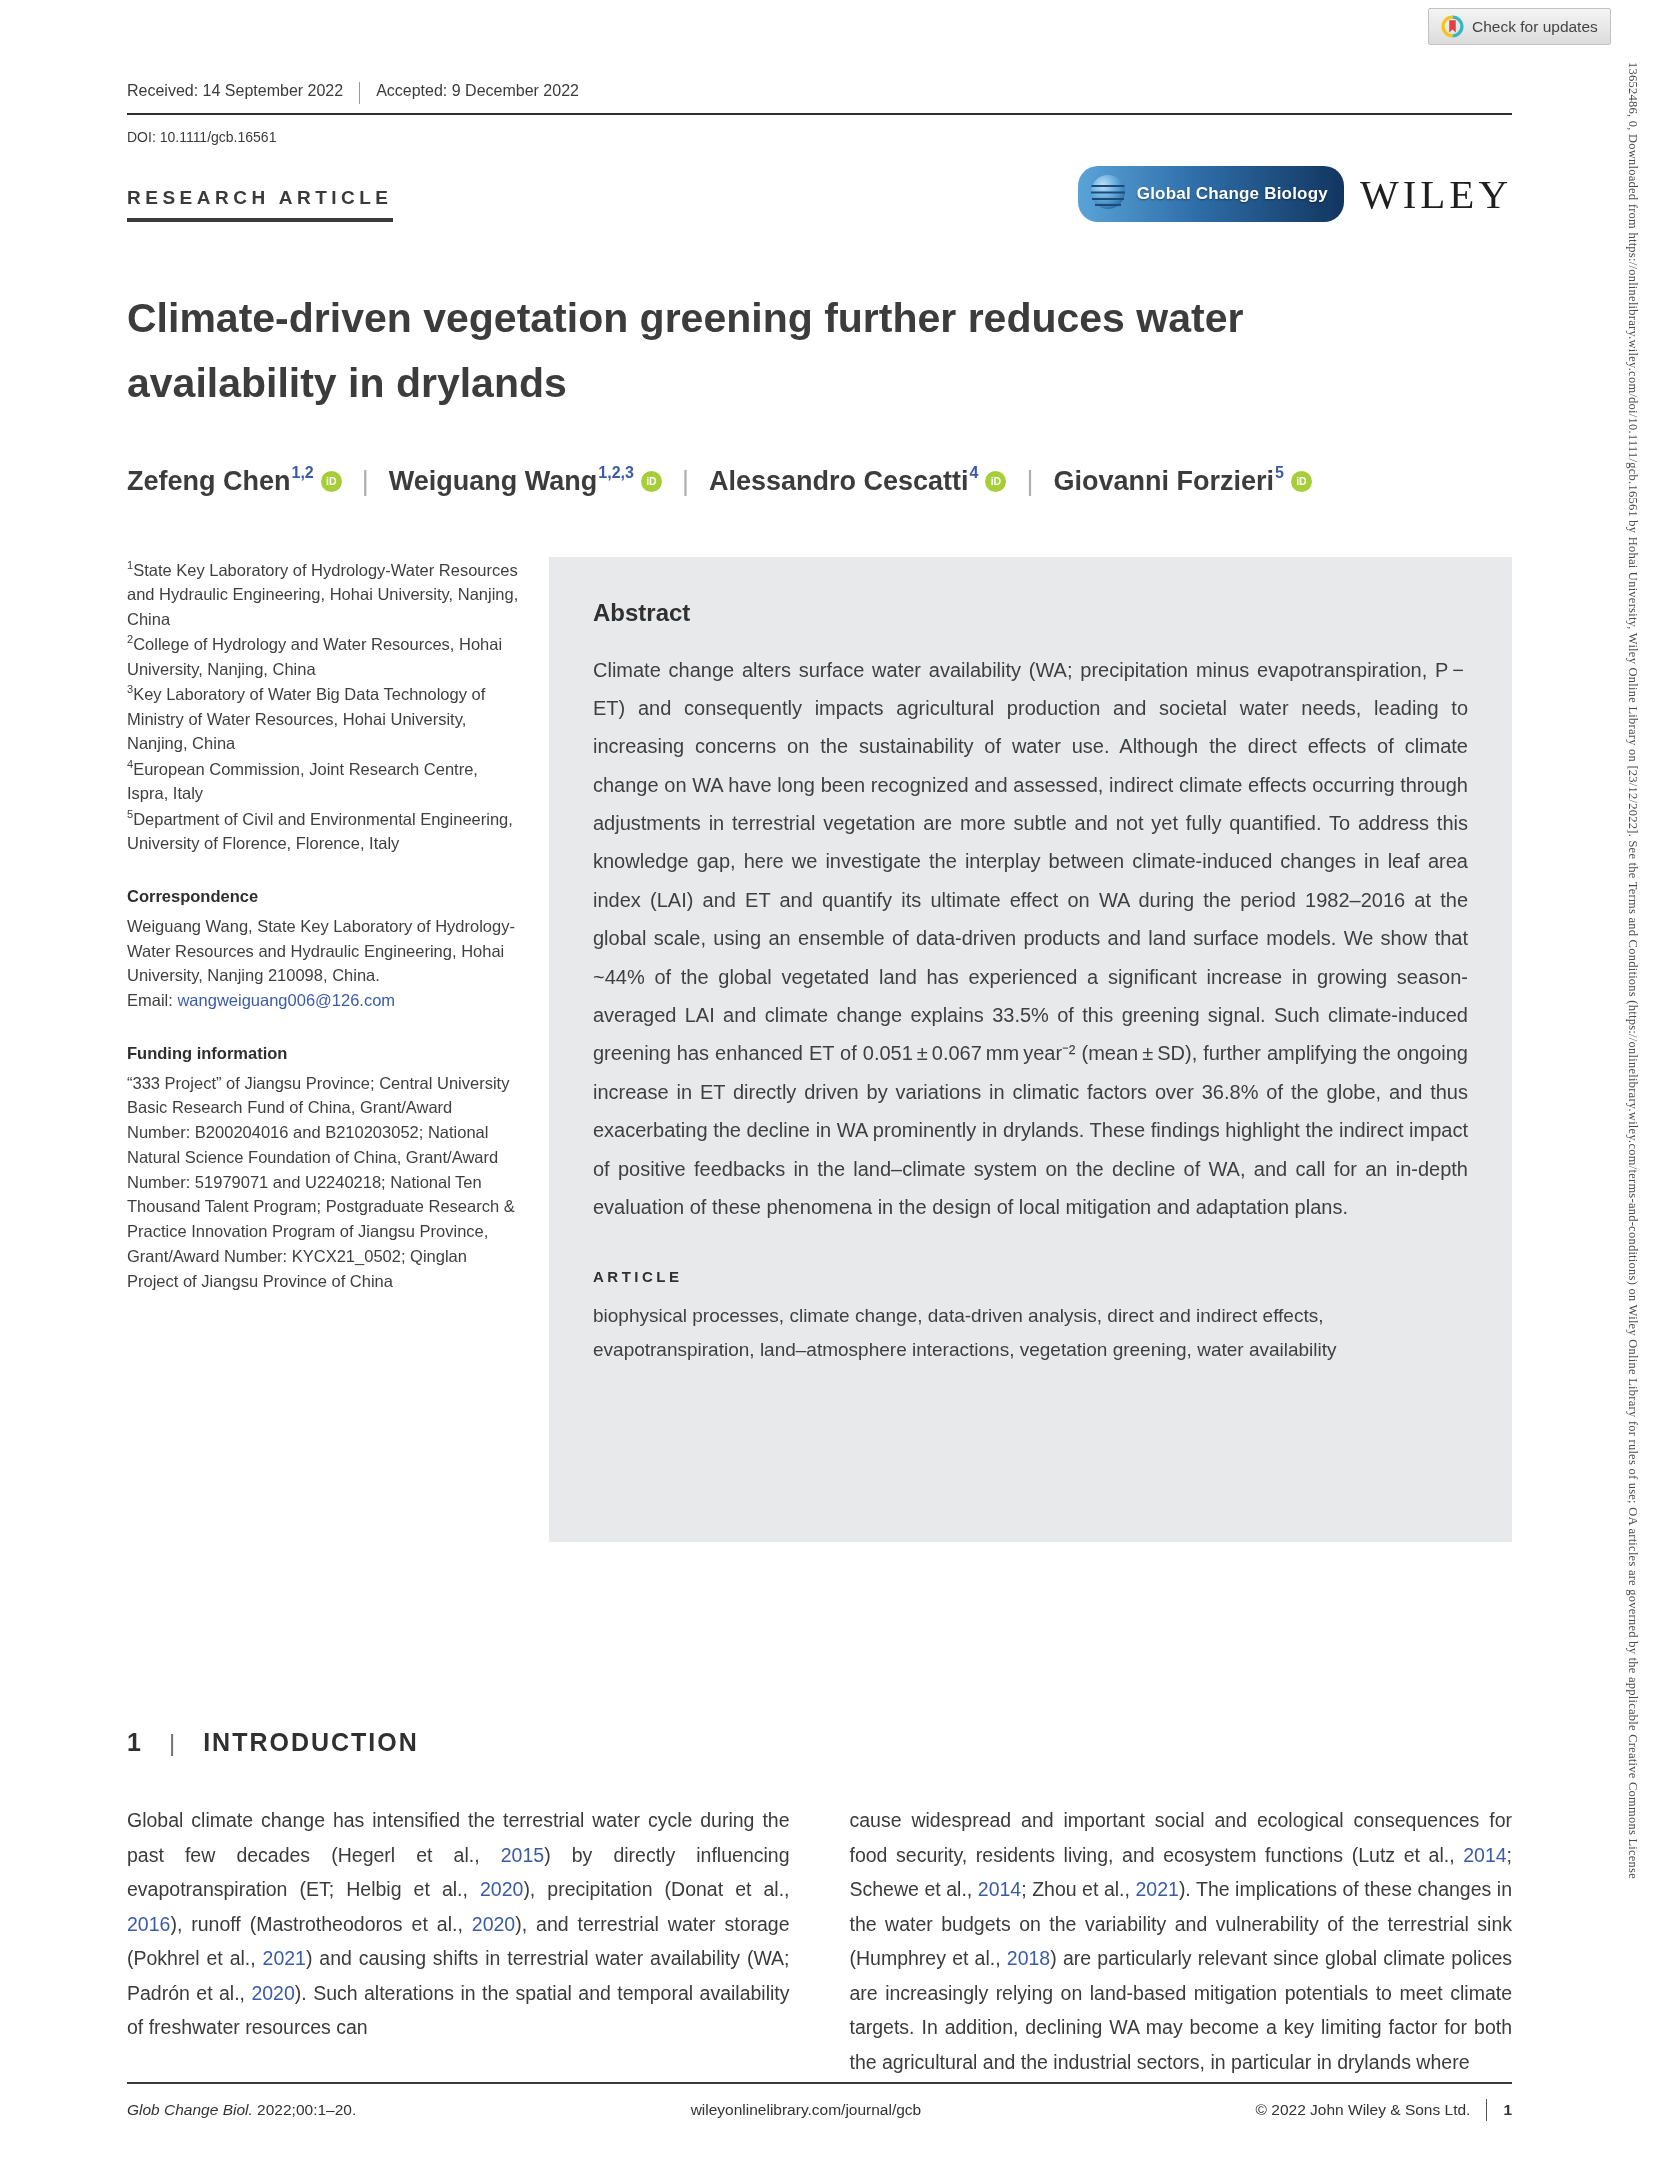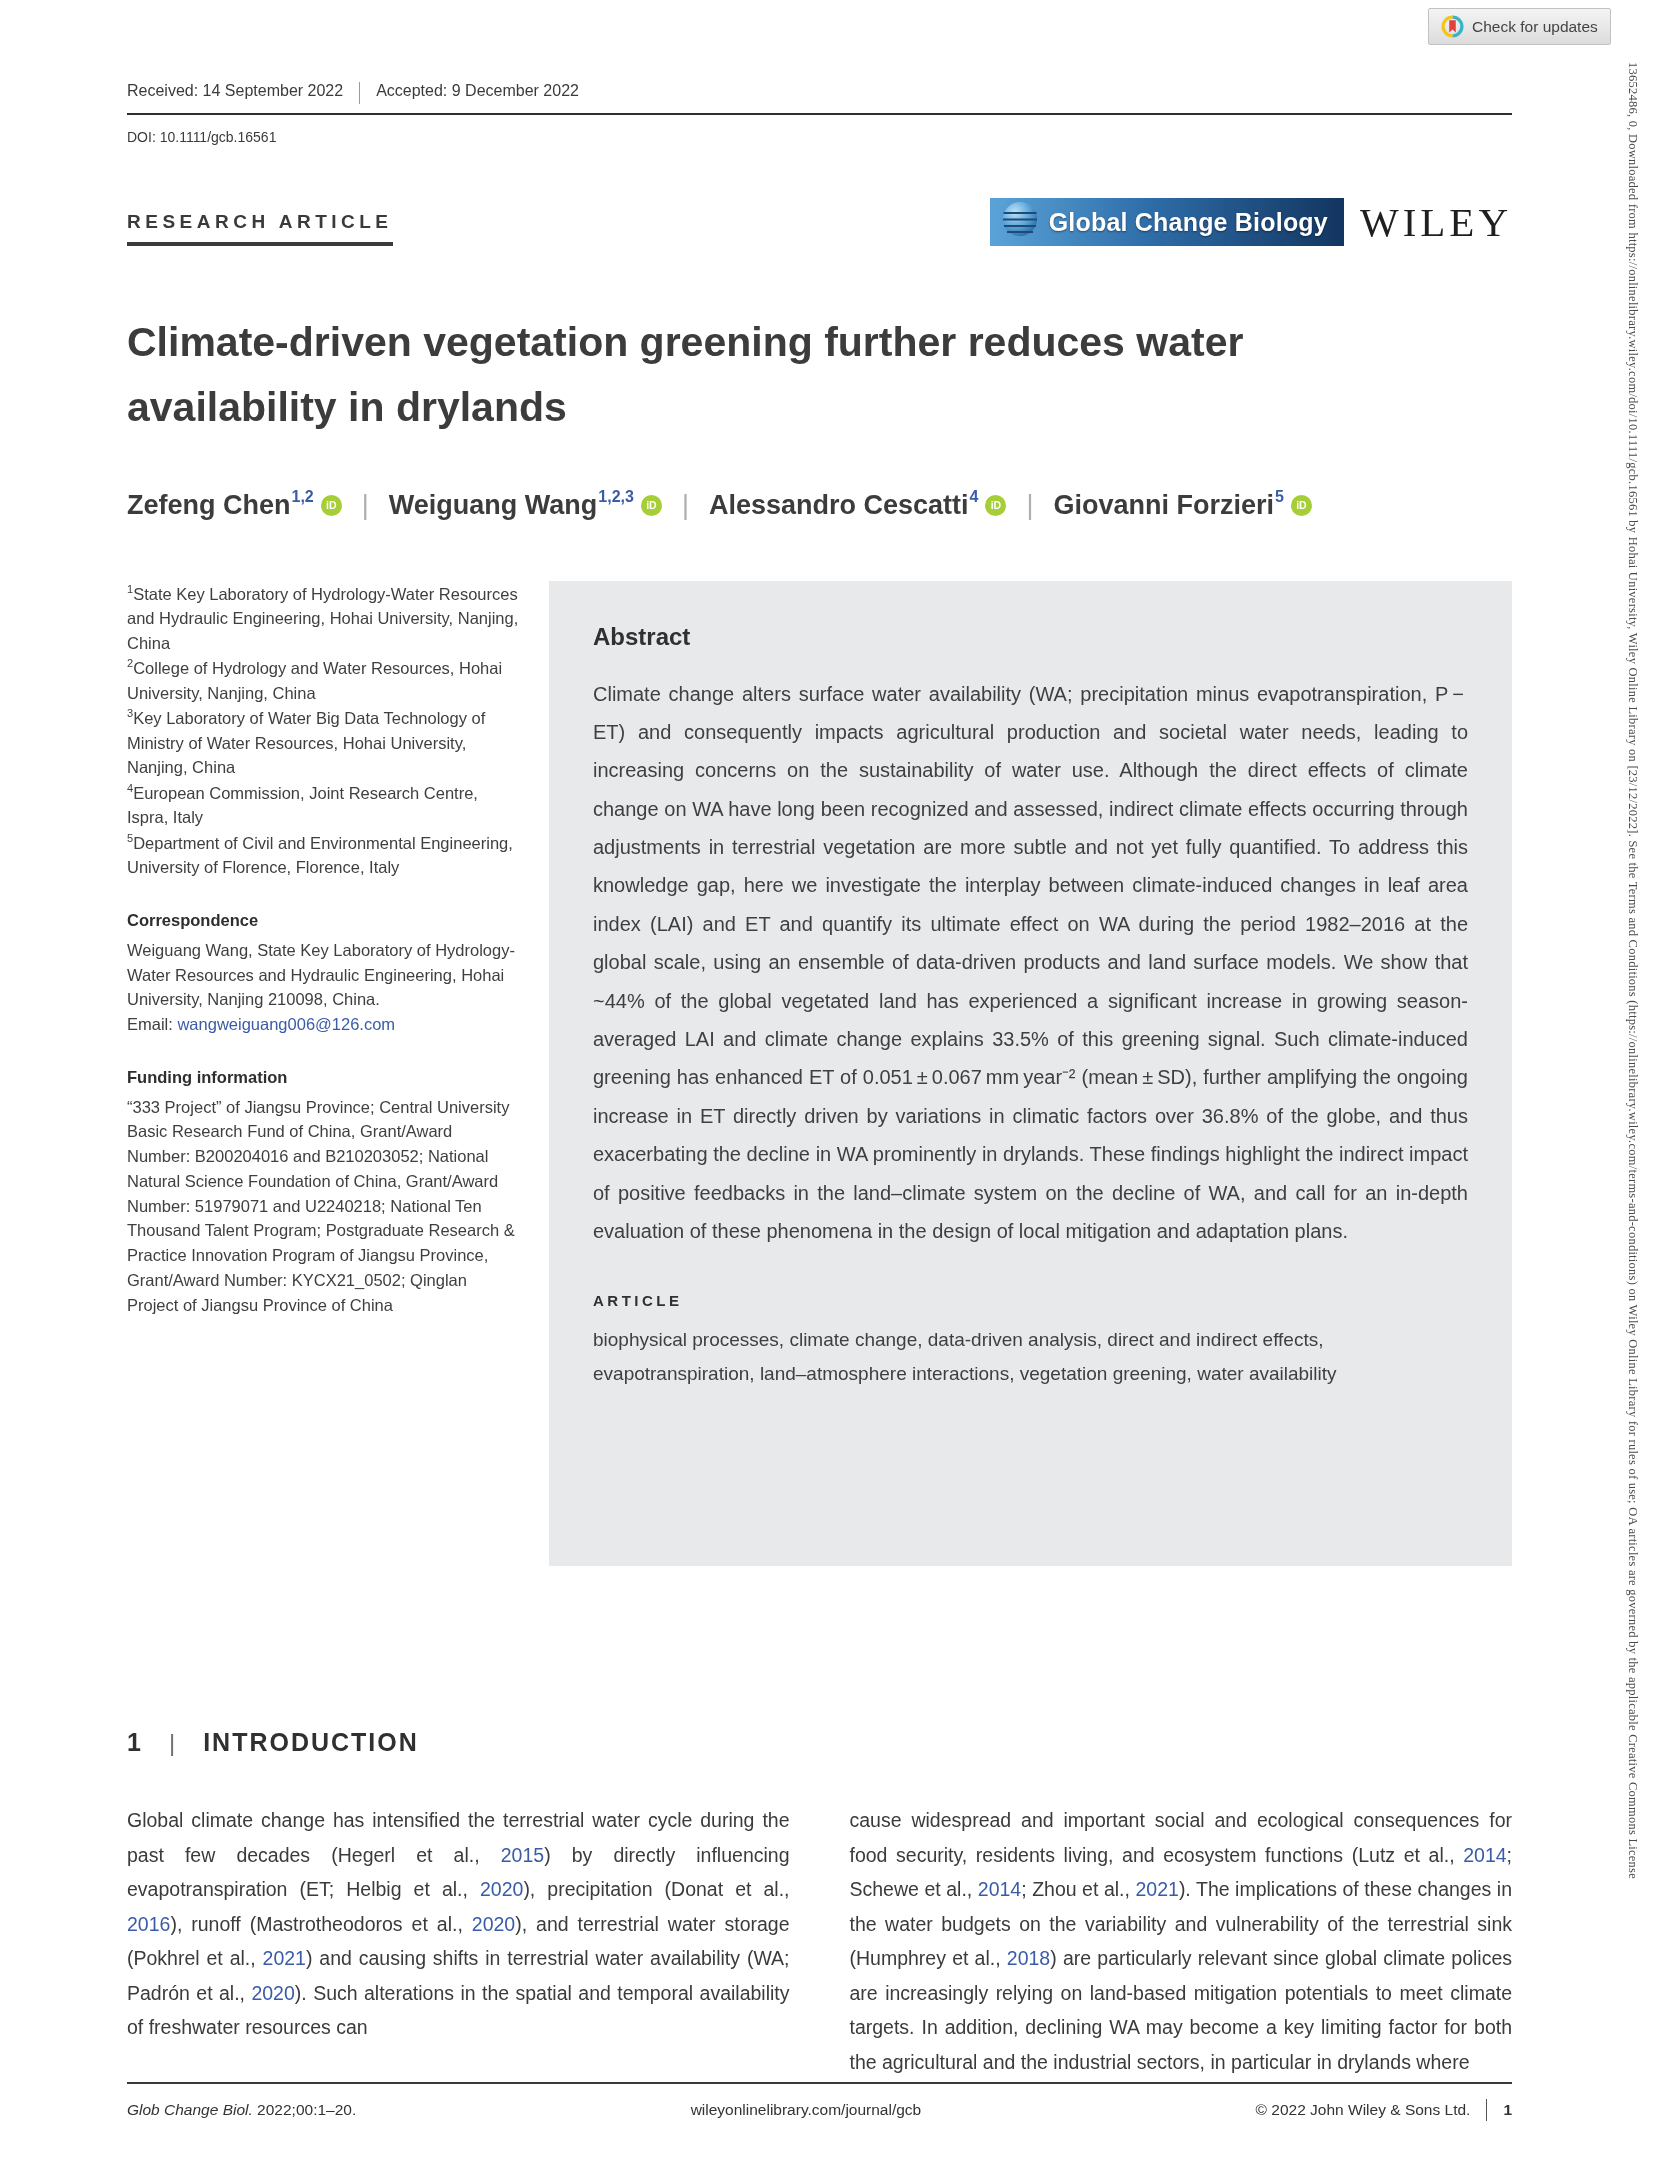--- a/index.html
+++ b/index.html
@@ -13,28 +13,28 @@
   
   .sidebar-vertical{position:absolute;top:62px;right:14px;height:2100px;writing-mode:vertical-rl;
         font-family:"Liberation Serif",serif;font-size:12.5px;letter-spacing:0.25px;color:#4a4a4a;
         white-space:nowrap;overflow:hidden;}
   
   .content{position:absolute;left:127px;top:82px;width:1385px;}
   .received-row{display:flex;align-items:flex-start;font-size:16px;color:#3b3b3b;}
   .received-row .vdiv{width:1px;height:22px;background:#9a9a9a;margin:0 16px;}
   .header-rule{height:2px;background:#2e2e2e;margin-top:9px;}
   .doi{margin-top:14px;font-size:14px;color:#3b3b3b;}
-  .type-logo-row{display:flex;justify-content:space-between;align-items:flex-end;margin-top:44px;}
+  .type-logo-row{display:flex;justify-content:space-between;align-items:flex-end;margin-top:20px;}
   .article-type{display:inline-block;font-size:19px;font-weight:600;letter-spacing:4.5px;color:#3a3a3a;
         border-bottom:4px solid #3a3a3a;padding-bottom:9px;margin-top:22px;}
   .brand{display:flex;align-items:center;gap:16px;}
-  .gcb-logo{display:flex;align-items:center;gap:9px;height:48px;padding:0 16px 0 10px;
+  .gcb-logo{display:flex;align-items:center;gap:9px;height:56px;padding:0 16px 0 10px;
         background:linear-gradient(90deg,#5aa3d8 0%,#2e6da8 45%,#12355f 100%);
-        color:#fff;font-weight:700;font-size:25px;letter-spacing:0.2px;white-space:nowrap;
-        text-shadow:0 1px 2px rgba(0,0,0,.45);}
+        color:#fff;font-weight:700;font-size:17px;letter-spacing:0.2px;white-space:nowrap;
+        text-shadow:0 1px 2px rgba(0,0,0,.45);border-radius:20px;}
   .wiley{font-family:"Liberation Serif",serif;font-size:41px;letter-spacing:4px;color:#1f1f1f;}
   .title{margin:64px 0 0 0;font-size:41px;line-height:1.58;font-weight:700;color:#3c3c3c;max-width:1200px;}
   
   .authors{margin-top:50px;display:flex;align-items:center;font-size:27px;font-weight:600;color:#3c3c3c;}
   .authors sup{font-size:16px;color:#3a5ba8;font-weight:600;position:relative;top:-2px;margin-left:1px;}
   .orcid{display:inline-flex;width:21px;height:21px;margin-left:7px;border-radius:50%;background:#a6ce39;
         color:#fff;font-size:10.5px;font-weight:700;align-items:center;justify-content:center;cursor:pointer;}
   .adiv{color:#aeaeae;font-weight:300;font-size:27px;margin:0 20px;}
   
   .main-grid{display:flex;margin-top:60px;gap:30px;justify-content:space-between;}

